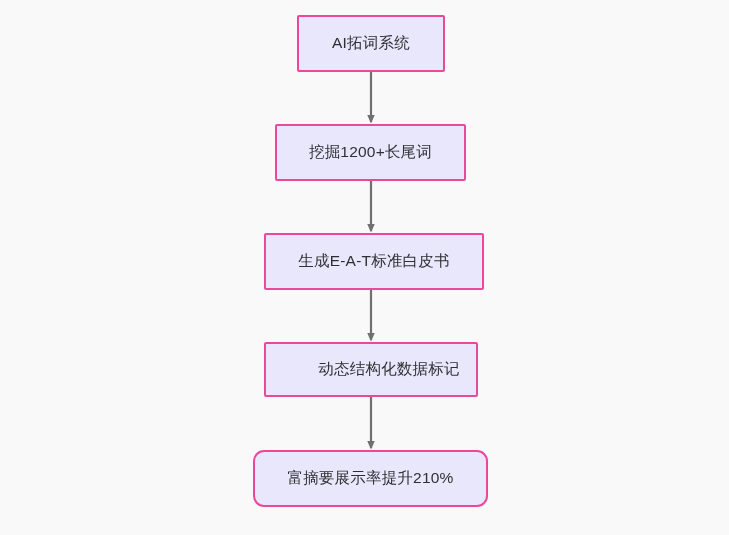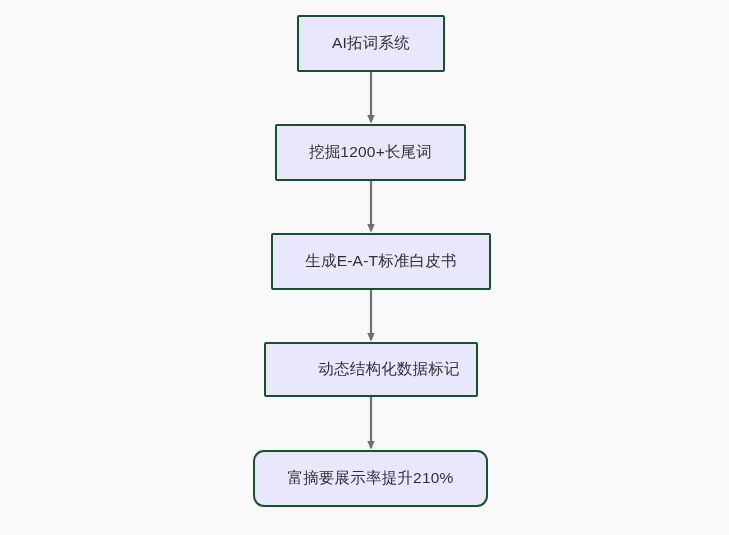--- a/index.html
+++ b/index.html
@@ -15,21 +15,21 @@
   }
   #flowchart-canvas {
     position: relative;
     width: 729px;
     height: 535px;
   }
   .node {
     position: absolute;
     box-sizing: border-box;
     background: #e9e7fc;
-    border: 2px solid #14532d;
+    border: 2px solid #ec4899;
     border-radius: 2px;
     display: flex;
     align-items: center;
     justify-content: center;
     color: #2f2f33;
     font-size: 15.5px;
     line-height: 1.2;
     letter-spacing: 0.2px;
     white-space: nowrap;
   }
@@ -62,21 +62,21 @@
   </svg>
 
   <div class="node" id="node-n1" style="left: 297px; top: 15px; width: 148px; height: 57px;">
     <span>AI拓词系统</span>
   </div>
 
   <div class="node" id="node-n2" style="left: 275px; top: 124px; width: 191px; height: 57px;">
     <span>挖掘1200+长尾词</span>
   </div>
 
-  <div class="node" id="node-n3" style="left: 271px; top: 233px; width: 220px; height: 57px;">
+  <div class="node" id="node-n3" style="left: 264px; top: 233px; width: 220px; height: 57px;">
     <span>生成E-A-T标准白皮书</span>
   </div>
 
   <div class="node" id="node-n4" style="left: 264px; top: 342px; width: 214px; height: 55px; padding-left: 36px;">
     <span>动态结构化数据标记</span>
   </div>
 
   <div class="node" id="node-n5" style="left: 253px; top: 450px; width: 235px; height: 57px; border-radius: 11px;">
     <span>富摘要展示率提升210%</span>
   </div>

